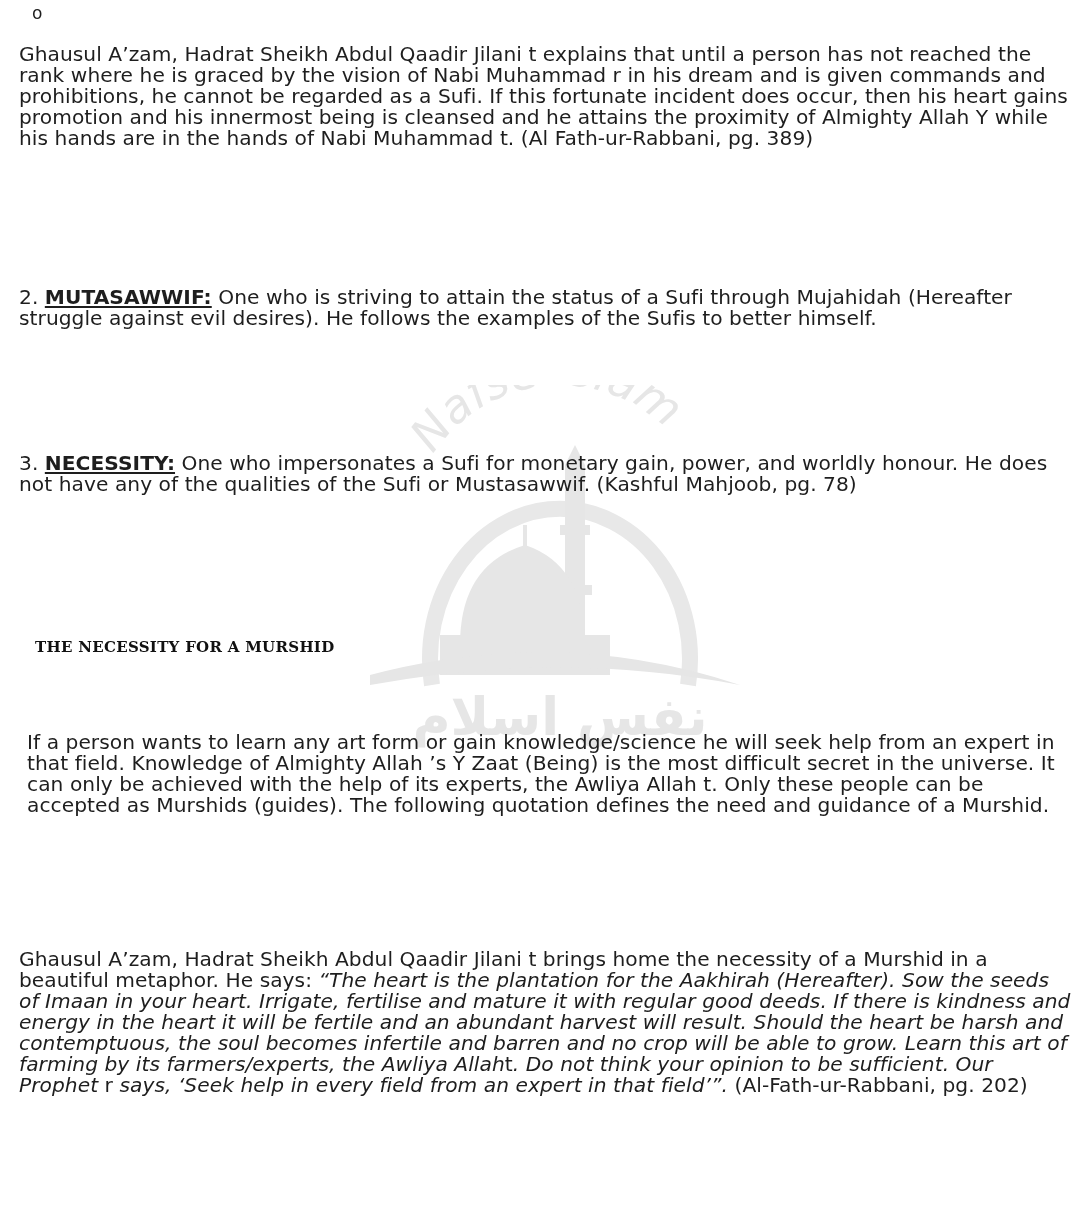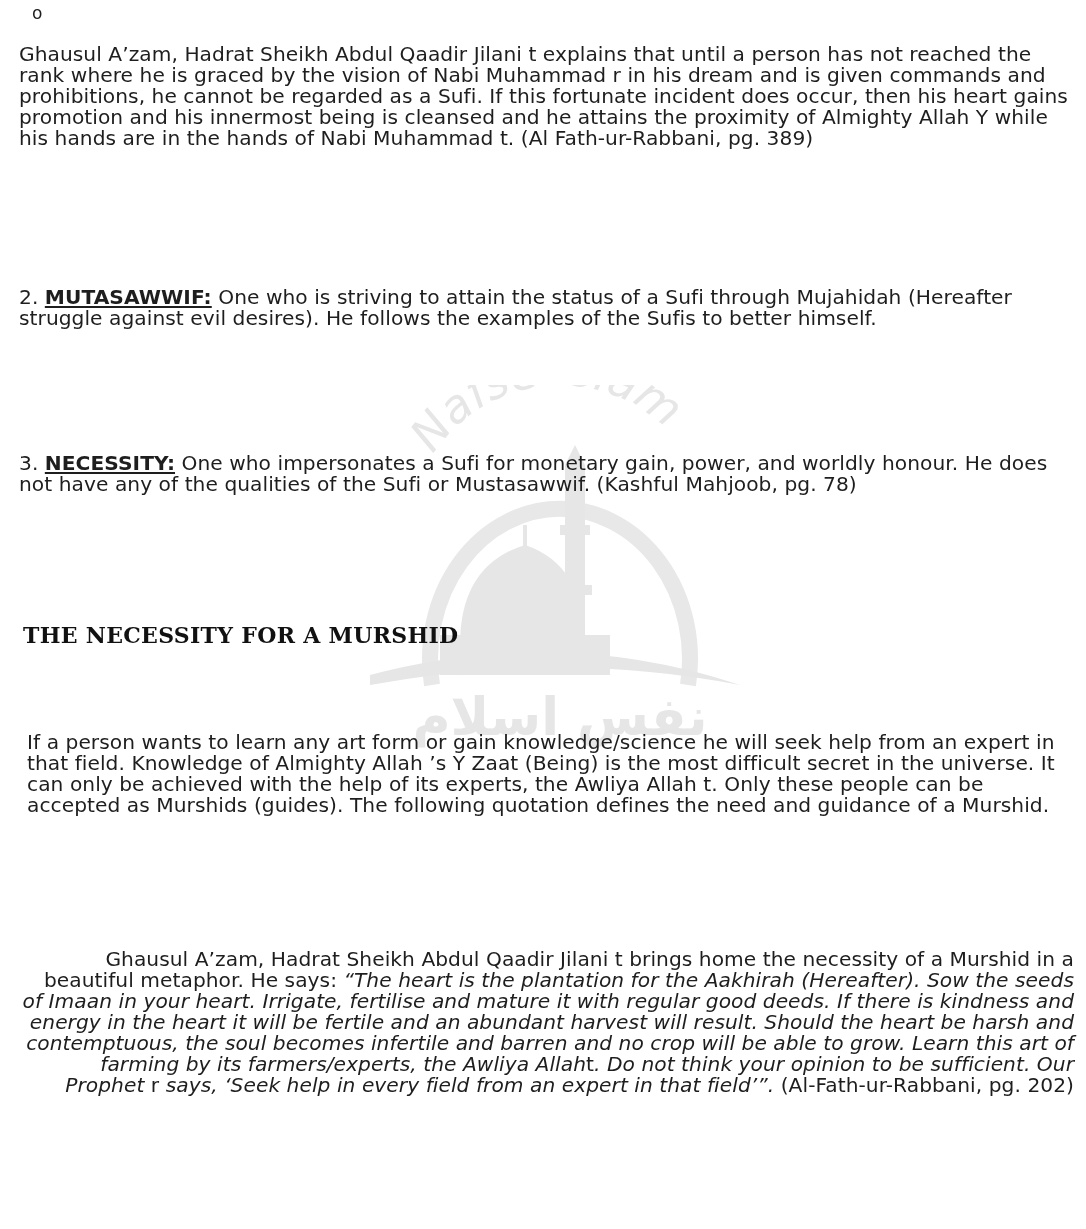--- a/index.html
+++ b/index.html
@@ -45,31 +45,31 @@
     margin: 0;
   }
   .para b { font-weight: bold; text-decoration: underline; }
   .para i { font-style: italic; }
   .heading {
     position: absolute;
     left: 19px;
     top: 619px;
     font-family: "DejaVu Serif", serif;
     font-weight: bold;
-    font-size: 22px;
+    font-size: 15px;
     line-height: 24px;
     letter-spacing: 0.3px;
-    margin: 4px;
+    margin: 16px;
     color: #111;
   }
   #p1 { top: 44px; }
   #p2 { top: 287px; }
   #p3 { top: 453px; }
   #p4 { top: 732px; margin-left: 8px; }
-  #p5 { top: 949px; text-align: right; }
+  #p5 { top: 949px; }
 </style>
 </head>
 <body>
 
 <svg class="watermark" viewBox="0 0 380 420" xmlns="http://www.w3.org/2000/svg">
   <defs>
     <path id="arcPath" d="M 40 150 A 150 150 0 0 1 340 150"></path>
   </defs>
 
   <path d="M 62 300 A 130 150 0 1 1 318 300" fill="none" stroke="#e8e8e8" stroke-width="16"></path>

